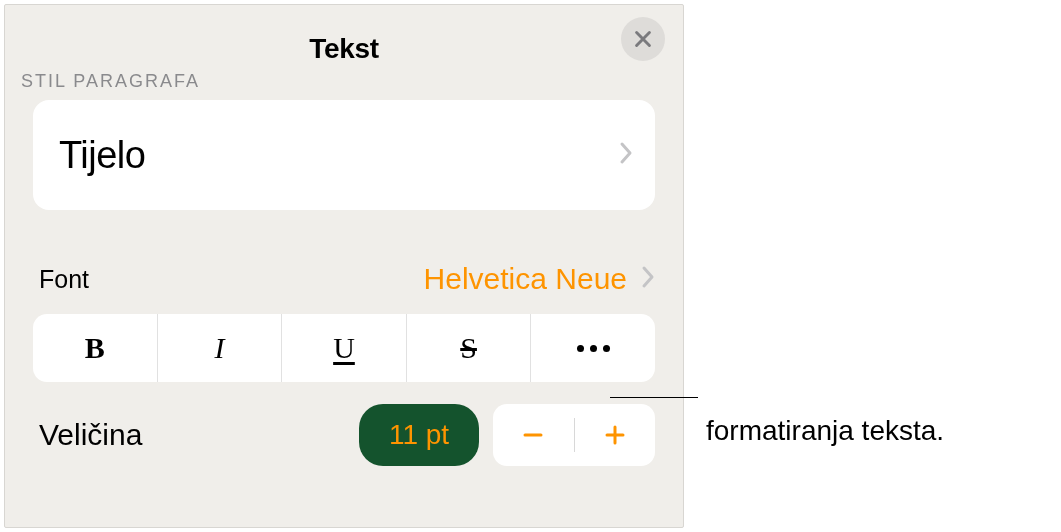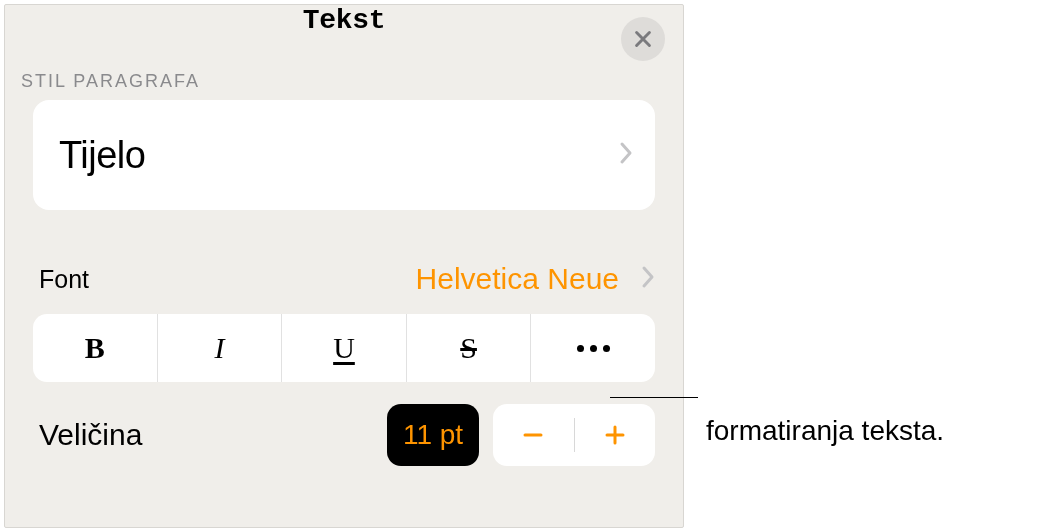--- a/index.html
+++ b/index.html
@@ -17,23 +17,22 @@
       width: 680px;
       height: 524px;
       background: #f0eeea;
       border: 1px solid #d8d6d2;
       border-radius: 2px;
     }
     .panel-header {
       position: relative;
       height: 60px;
       display: flex;
-      align-items: flex-start;
-      justify-content: center;
-      font-family: Liberation Mono, monospace;
+      align-items: flex-end;
+      justify-content: center;
     }
     .panel-title {
       font-size: 28px;
       font-weight: 600;
       color: #000;
       letter-spacing: -0.3px;
     }
     .close-btn {
       position: absolute;
       right: 18px;
@@ -81,21 +80,21 @@
       cursor: pointer;
     }
     .font-label {
       font-size: 25px;
       color: #000;
       padding-left: 6px;
     }
     .font-value-wrap {
       display: flex;
       align-items: center;
-      gap: 22px;
+      gap: 14px;
     }
     .font-value {
       font-size: 30px;
       color: #fe9400;
     }
     .toolbar {
       margin: 18px 28px 0 28px;
       display: flex;
       background: #fff;
       border-radius: 14px;
@@ -134,23 +133,23 @@
       font-size: 30px;
       color: #000;
       padding-left: 6px;
     }
     .size-controls {
       display: flex;
       align-items: center;
       gap: 14px;
     }
     .size-value-box {
-      background: #000000;
-      border-radius: 14px;
-      width: 92px;
+      background: #14532d;
+      border-radius: 24px;
+      width: 120px;
       height: 62px;
       display: flex;
       align-items: center;
       justify-content: center;
       font-size: 28px;
       color: #fe9400;
       cursor: pointer;
     }
     .stepper {
       background: #fff;

